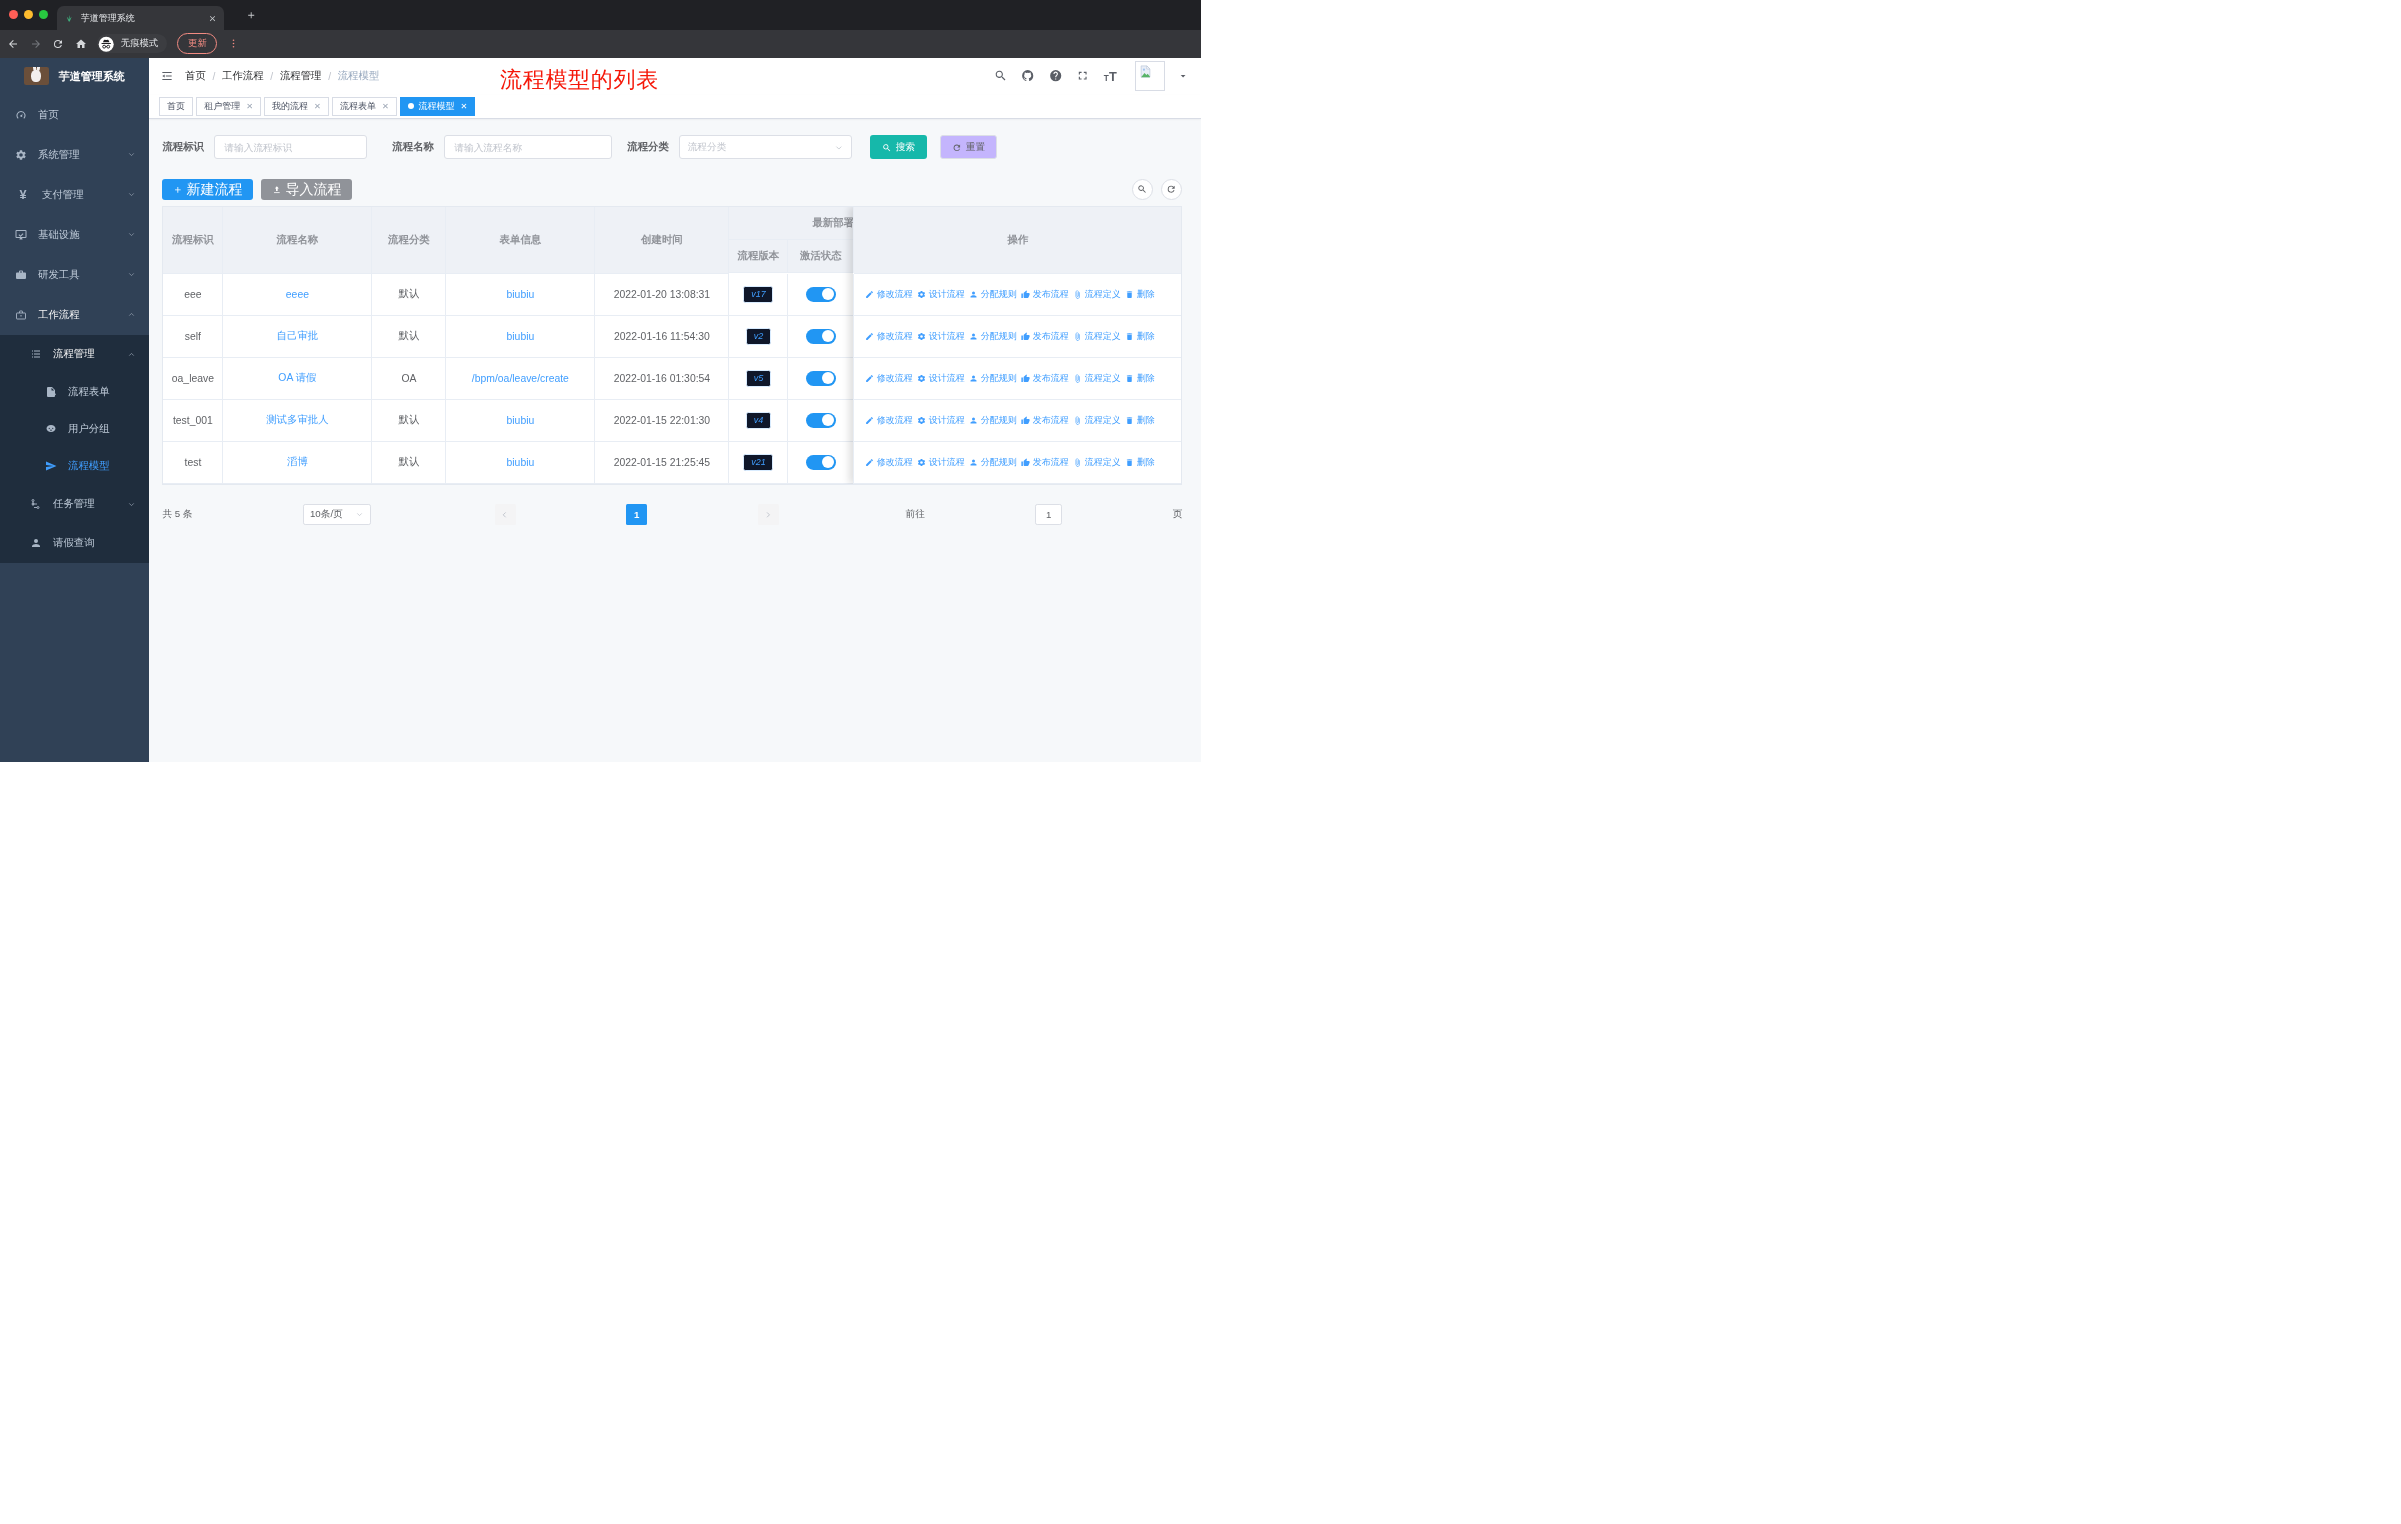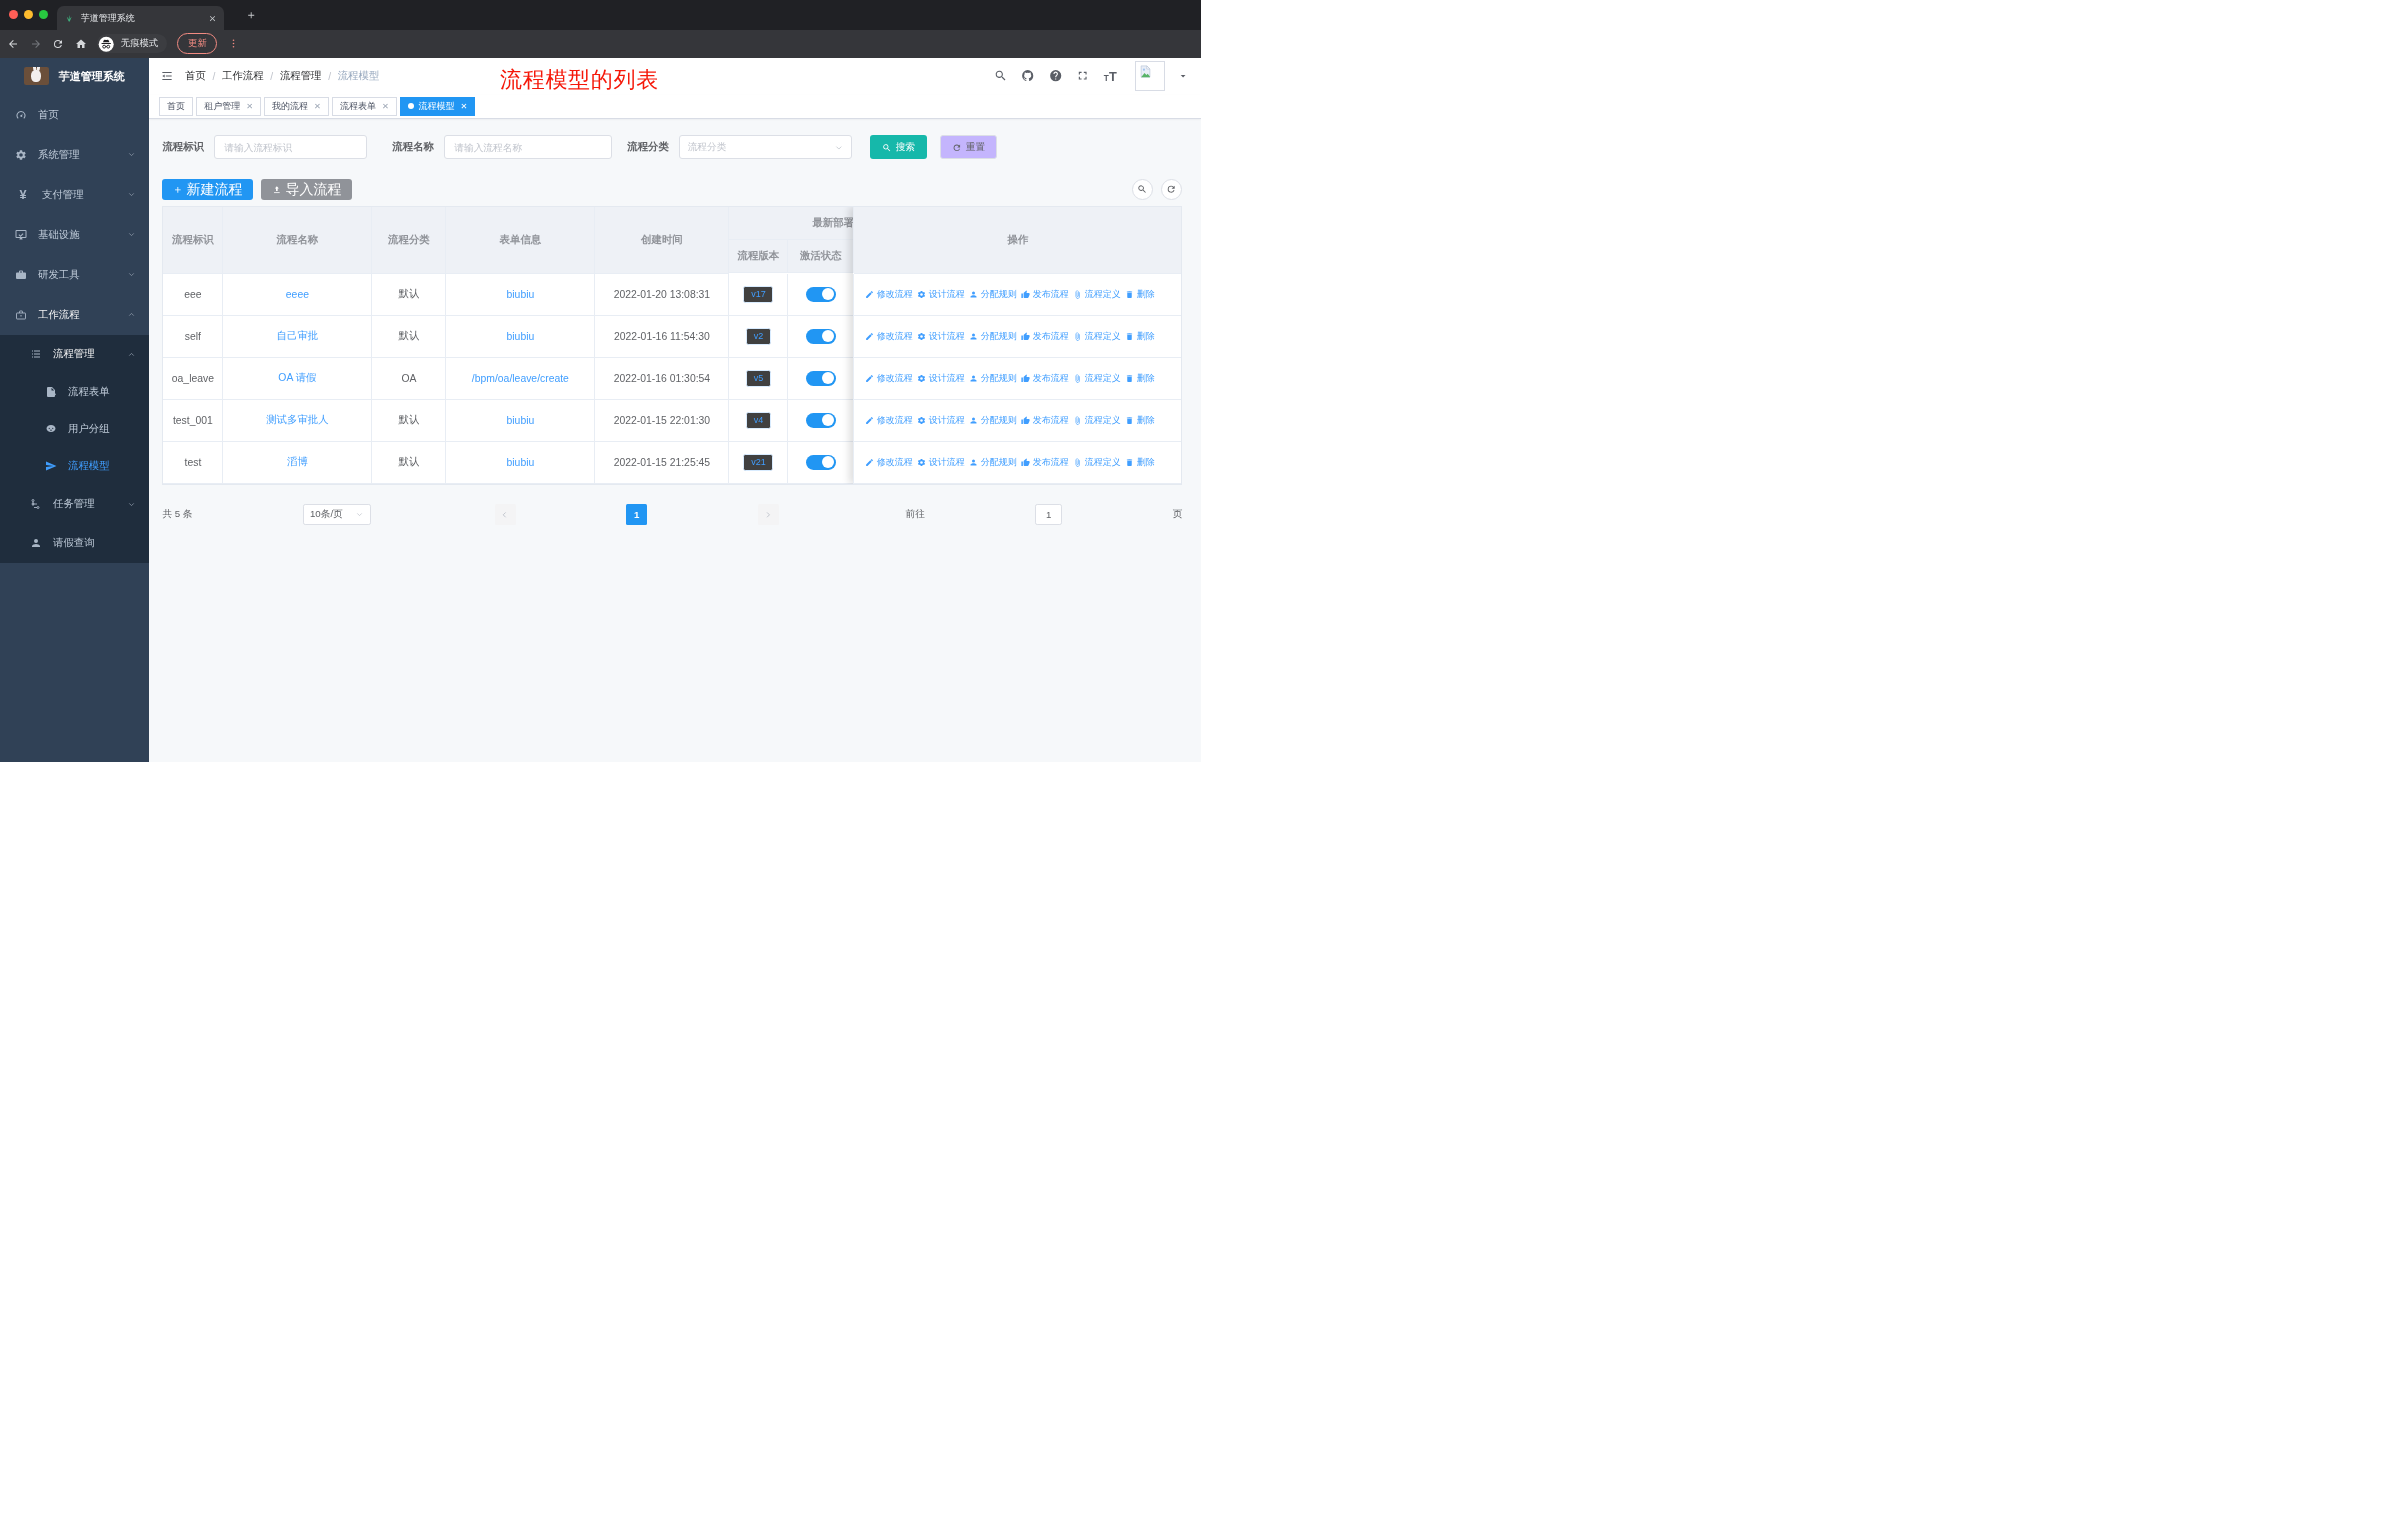--- a/index.html
+++ b/index.html
@@ -117,22 +117,22 @@
   .tblwrap{ position:relative; margin-top:5.2px; width:1020px; border:0.7px solid #e4e9f0; background:#fff; overflow:hidden; }
   .tbl{ display:grid; grid-template-columns:60px 149px 74px 149px 134px 59px 66px 328px; }
   .th,.td{ border-right:0.7px solid var(--border); border-bottom:0.7px solid var(--border);
     display:flex; align-items:center; justify-content:center; }
   .th{ background:#eef1f6; color:#909399; font-weight:bold; font-size:10.4px; height:33px; }
   .th.span2{ grid-row:span 2; height:67px; }
   .th.group{ overflow:hidden; justify-content:flex-start; }
   .th.group span{ white-space:nowrap; padding-left:83px; }
   .td{ height:42px; color:#606266; font-size:10.4px; background:#fff; }
   .td a{ color:var(--link); text-decoration:none; }
-  .vtag{ background:#404040; border:0.7px solid #d9ecff; color:var(--link); border-radius:2.2px;
-    padding:3px 6.7px; font-size:9px; line-height:1; }
+  .vtag{ background:#0f172a; border:0.7px solid #d9ecff; color:var(--link); border-radius:2.2px;
+    padding:3px 6.7px; font-size:9px; line-height:1;font-style:italic; }
   .switch{ width:30px; height:15px; border-radius:7.4px; background:var(--accent); position:relative; cursor:pointer; }
   .switch::after{ content:""; position:absolute; right:1.5px; top:1.5px; width:12px; height:12px; border-radius:50%; background:#fff; }
   .td.ops{ justify-content:flex-start; padding-left:10.4px; gap:4px; }
   .oplink{ display:inline-flex; align-items:center; gap:3px; color:var(--link); font-size:9px;
     text-decoration:none; white-space:nowrap; }
   .oplink .ic{ font-size:9px; }
   .col-shadow{ position:absolute; top:0; bottom:0; right:0; width:328px; pointer-events:none;
     box-shadow:-3.7px 0 7.4px rgba(0,0,0,.13); }
 
   

